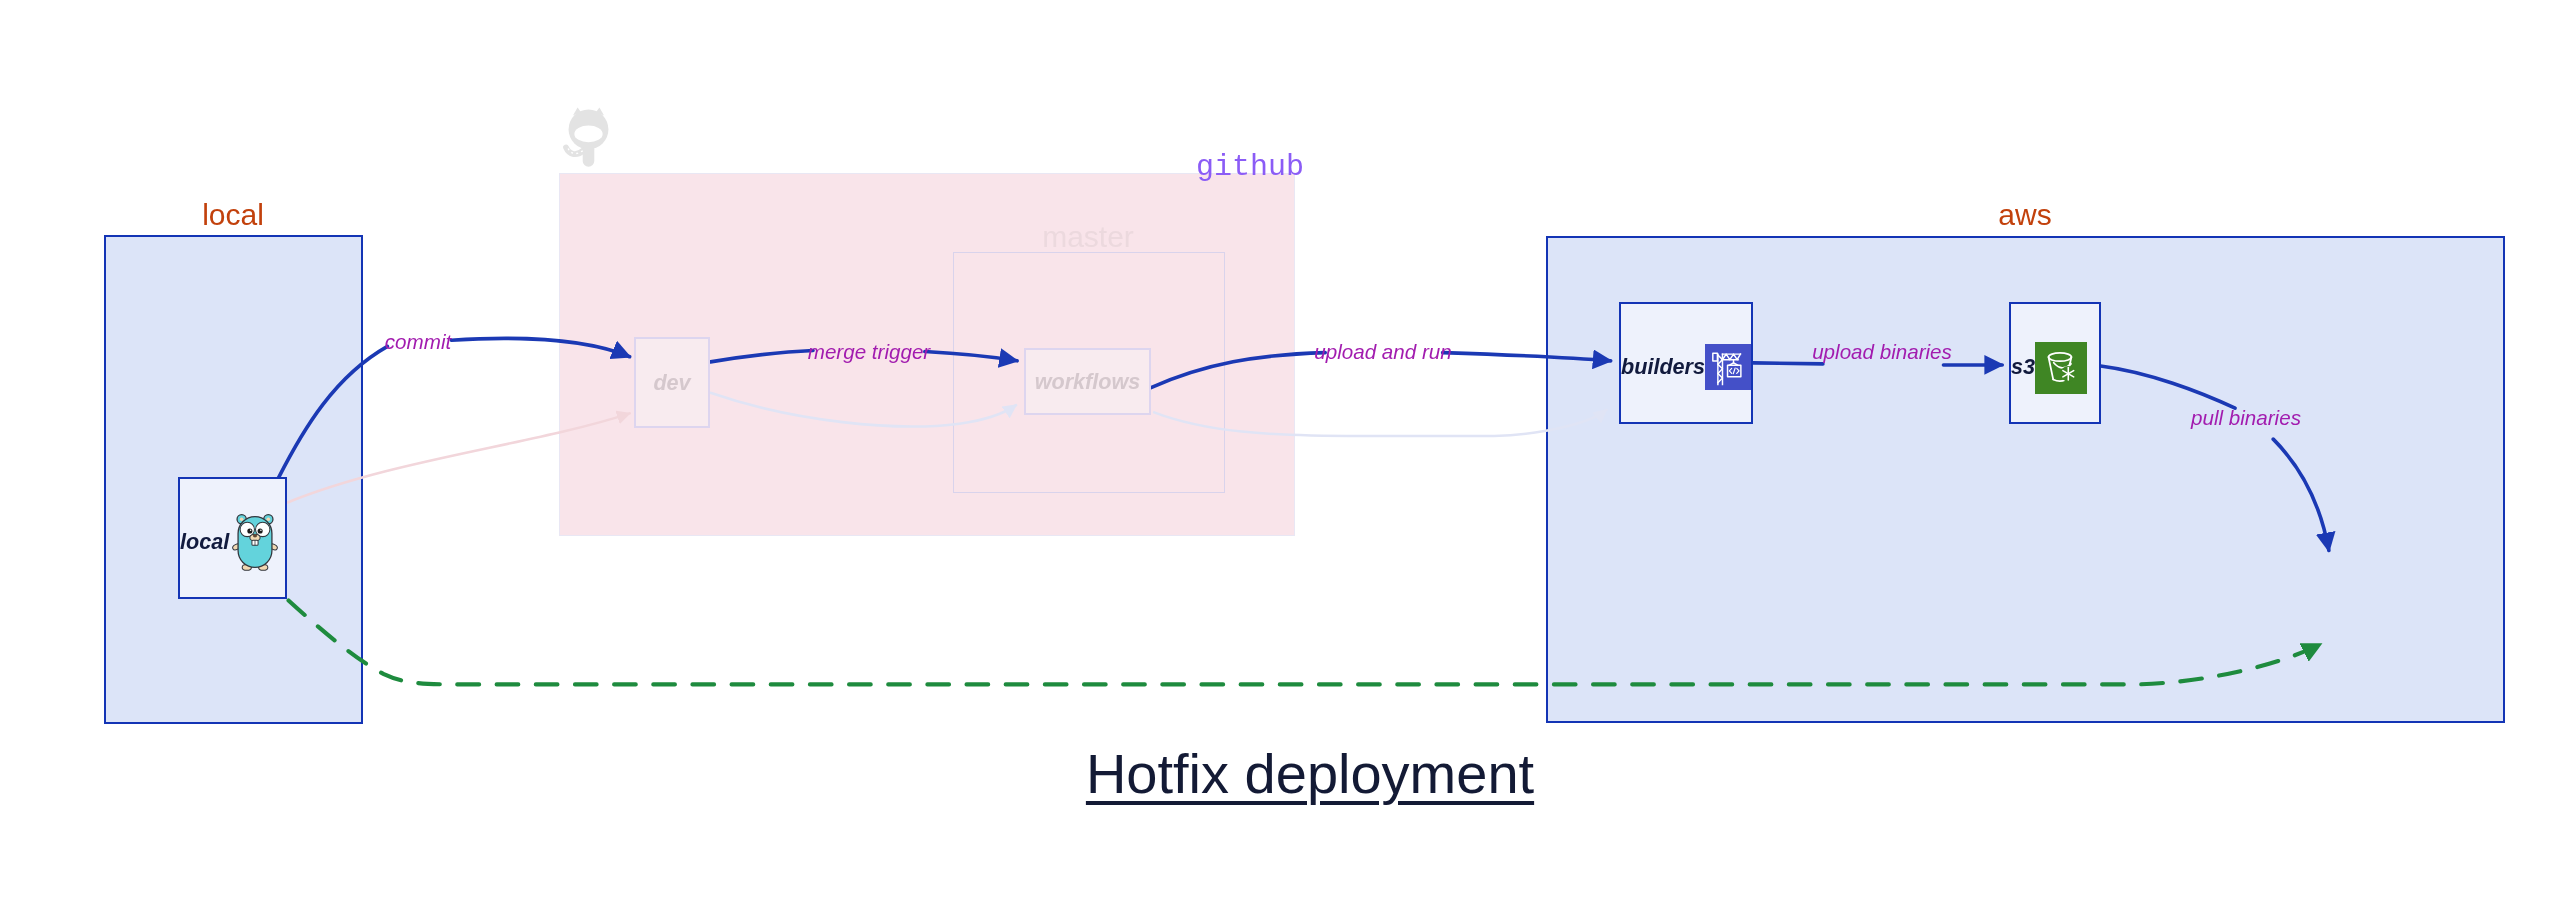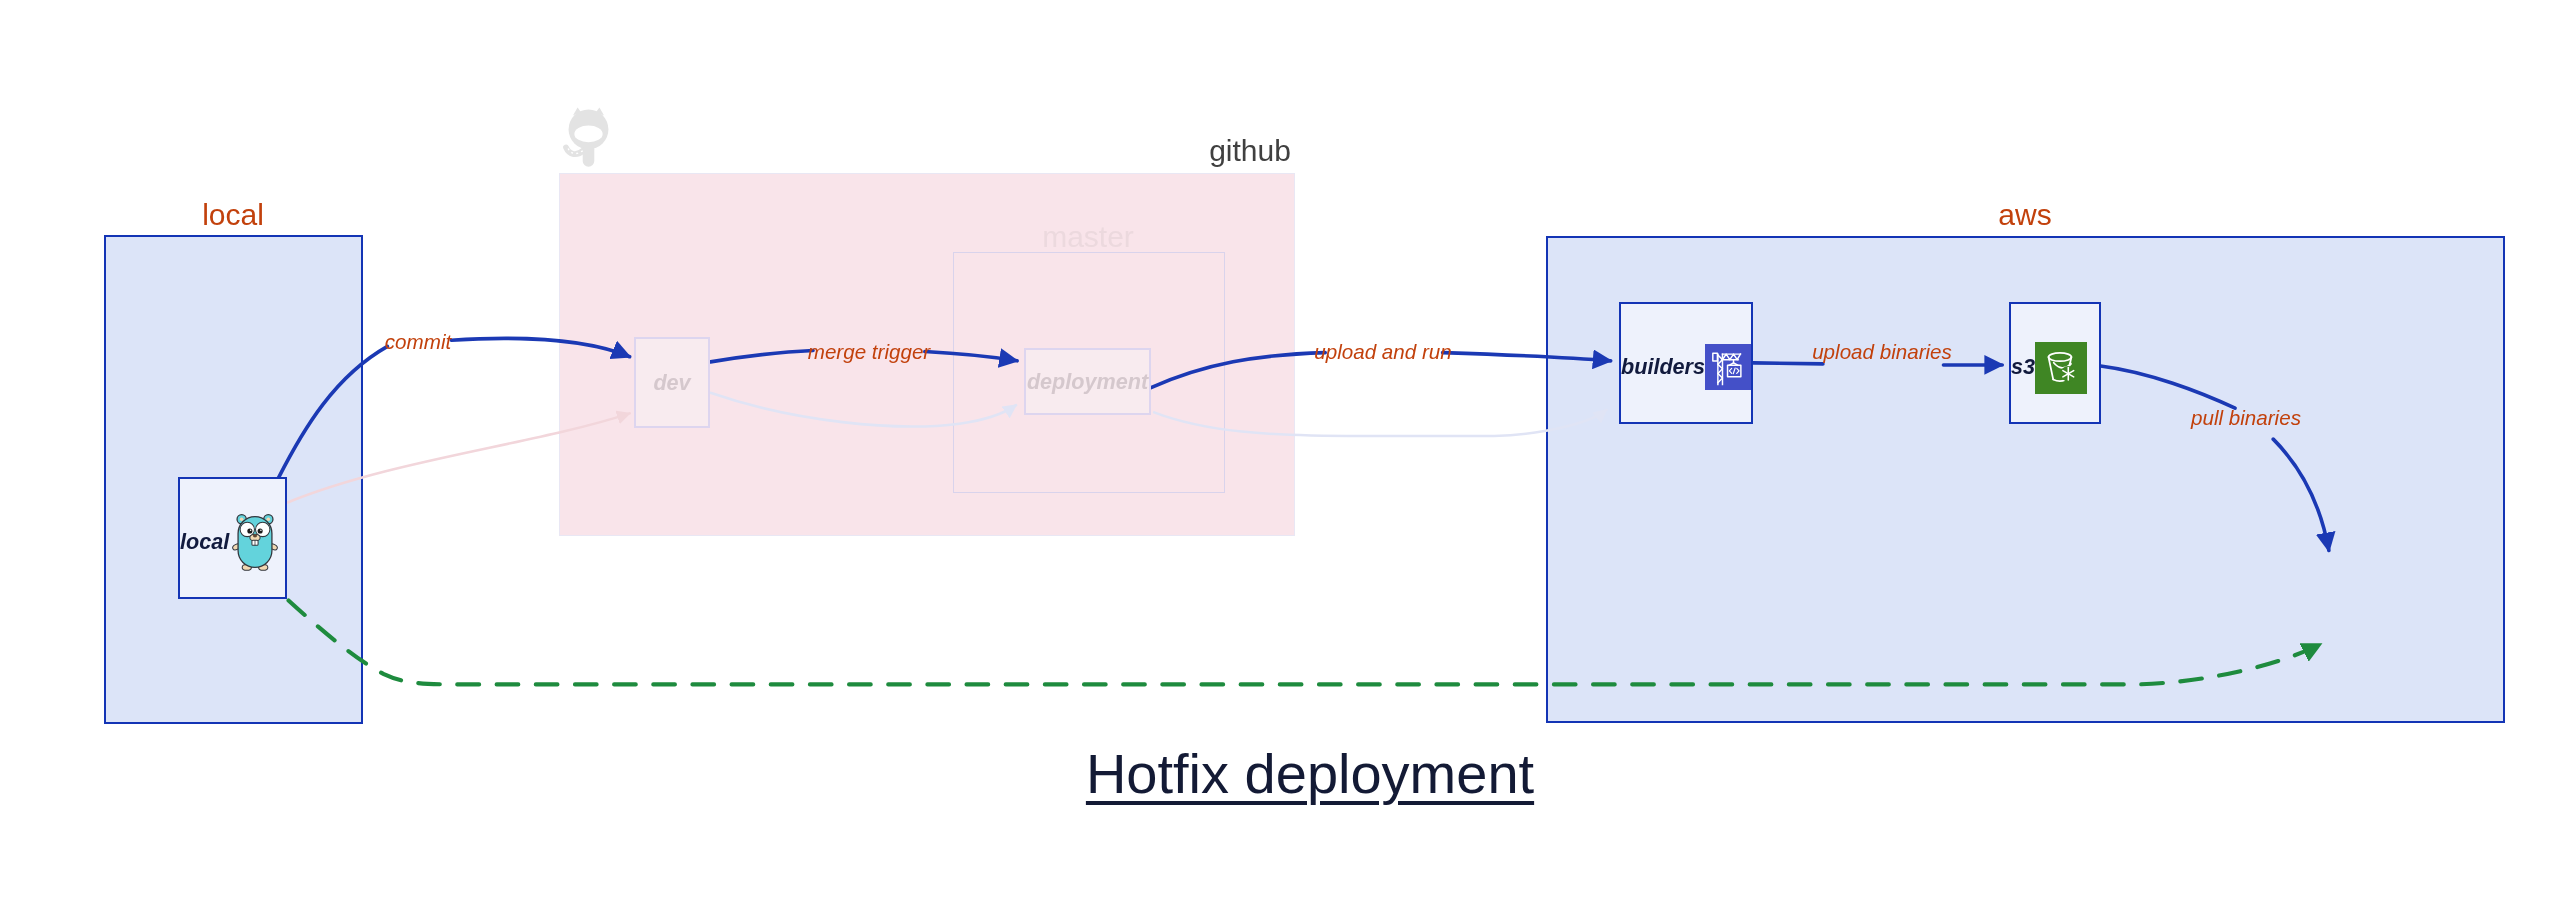--- a/index.html
+++ b/index.html
@@ -15,21 +15,21 @@
   .c-github { left:559px; top:173px; width:736px; height:363px; background:#f9e4ea; border:1.5px solid #e9e7f4; }
   .c-master { left:953px; top:252px; width:272px;  height:241px; background:transparent; border:1.5px solid #d9d3ec; }
   .c-aws    { left:1546px; top:236px; width:959px; height:487px; background:#dce4f8; border:2.6px solid #1334b5; }
 
   .cluster-label {
     position:absolute; transform:translateX(-50%); font-size:30px;
     color:#c2410c; white-space:nowrap; line-height:1;
   }
   .lbl-local  { left:233px;  top:200px; }
   .lbl-aws    { left:2025px; top:200px; }
-  .lbl-github { left:1250px; top:136px; color:#404040; }
+  .lbl-github { left:1250px; top:152px; color:#8b5cf6;font-family:Liberation Mono, monospace; }
   .lbl-master { left:1088px; top:222px; color:#ecd9de; }
 
   .octocat { position:absolute; left:556px; top:105px; width:65px; height:63px; }
 
   
   .node {
     position:absolute; box-sizing:border-box; background:#eef2fc;
     border:2.6px solid #1334b5; display:flex; flex-direction:row; align-items:center;font-style:italic;
   }
   .node .nlabel { font-weight:bold; font-size:21.6px; color:#121b3e; line-height:1; margin-top:8.2px; }
@@ -46,21 +46,21 @@
   .icon-gopher    { width:52px; height:59px; margin-top:7.2px; }
   .icon-codebuild { width:60px; height:60px; margin-top:7.2px; }
   .icon-s3        { width:52px; height:52px; margin-top:10.3px; }
   .icon-ec2       { width:50px;  height:50px;  margin-top:8.2px; }
 
   
   svg.edges { position:absolute; left:0; top:0; width:2604px; height:902px; pointer-events:none; }
 
   .edge-label {
     position:absolute; transform:translate(-50%,-50%); font-style:italic;
-    font-size:20.6px; color:#c2410c; white-space:nowrap; line-height:1;
+    font-size:20.6px; color:#a21caf; white-space:nowrap; line-height:1;
   }
   .el-commit   { left:418px;  top:342px; }
   .el-merge    { left:869px; top:352px; }
   .el-uploadrun{ left:1383px; top:352px; }
   .el-uploadbin{ left:1882px; top:352px; }
   .el-pullbin  { left:2246px; top:418px; }
 
   
   .diagram-title {
     position:absolute; left:1310px; top:746px; transform:translateX(-50%);
@@ -164,21 +164,21 @@
       <rect x="44" y="55" width="12" height="10" rx="2" fill="#ffffff" stroke="#33373d" stroke-width="2"></rect>
       <line x1="50" y1="55" x2="50" y2="65" stroke="#33373d" stroke-width="1.5"></line>
     </svg>
   </div>
 
   <div class="node faded n-dev">
     <span class="nlabel">dev</span>
   </div>
 
   <div class="node faded n-workflows">
-    <span class="nlabel">deployment</span>
+    <span class="nlabel">workflows</span>
   </div>
 
   <div class="node n-builders">
     <span class="nlabel">builders</span>
     <svg class="icon-codebuild" viewBox="0 0 100 100">
       <rect x="0" y="0" width="100" height="100" fill="#4450c8"></rect>
       <g fill="none" stroke="#ffffff" stroke-width="3.2" stroke-linejoin="round" stroke-linecap="square">
         <rect x="17" y="20" width="10" height="17"></rect>
         <path d="M28 88 L28 22 M38 88 L38 22"></path>
         <path d="M28 24 L38 34 L28 44 L38 54 L28 64 L38 74 L28 84"></path>

